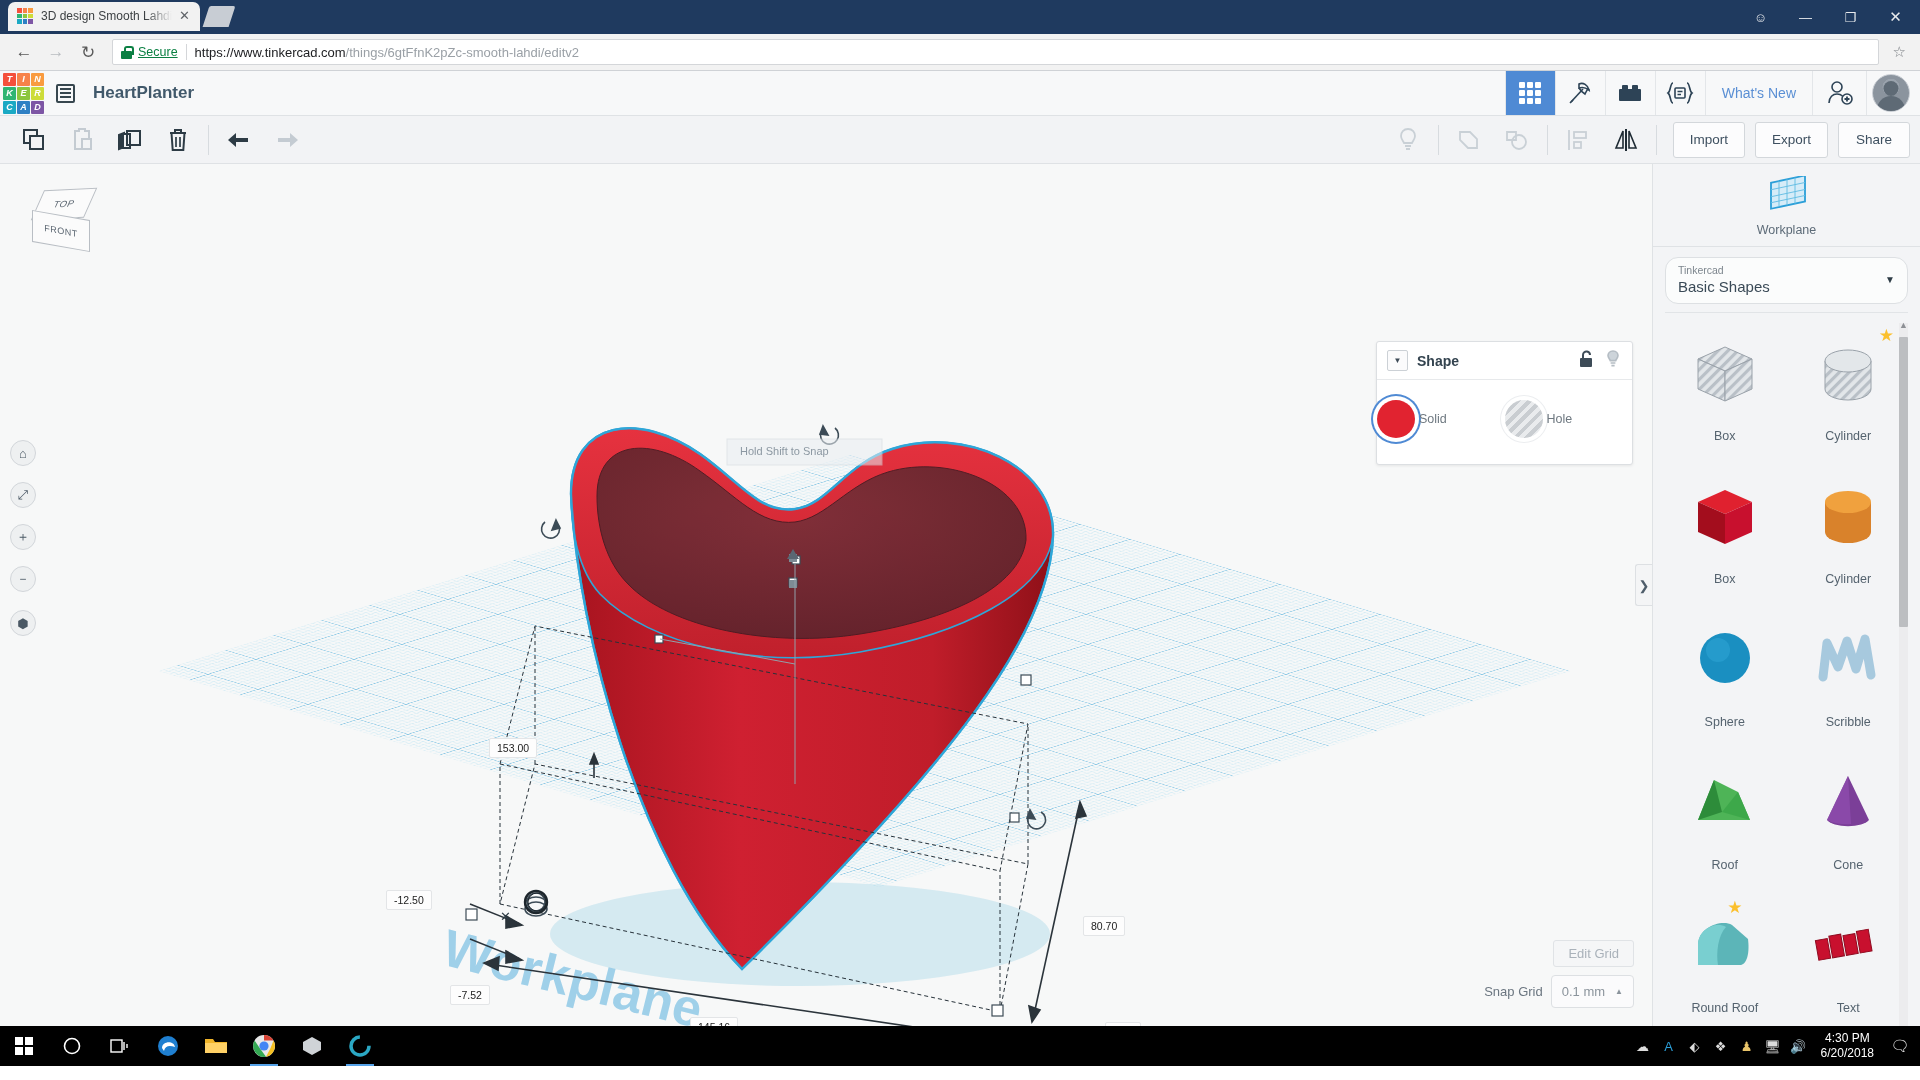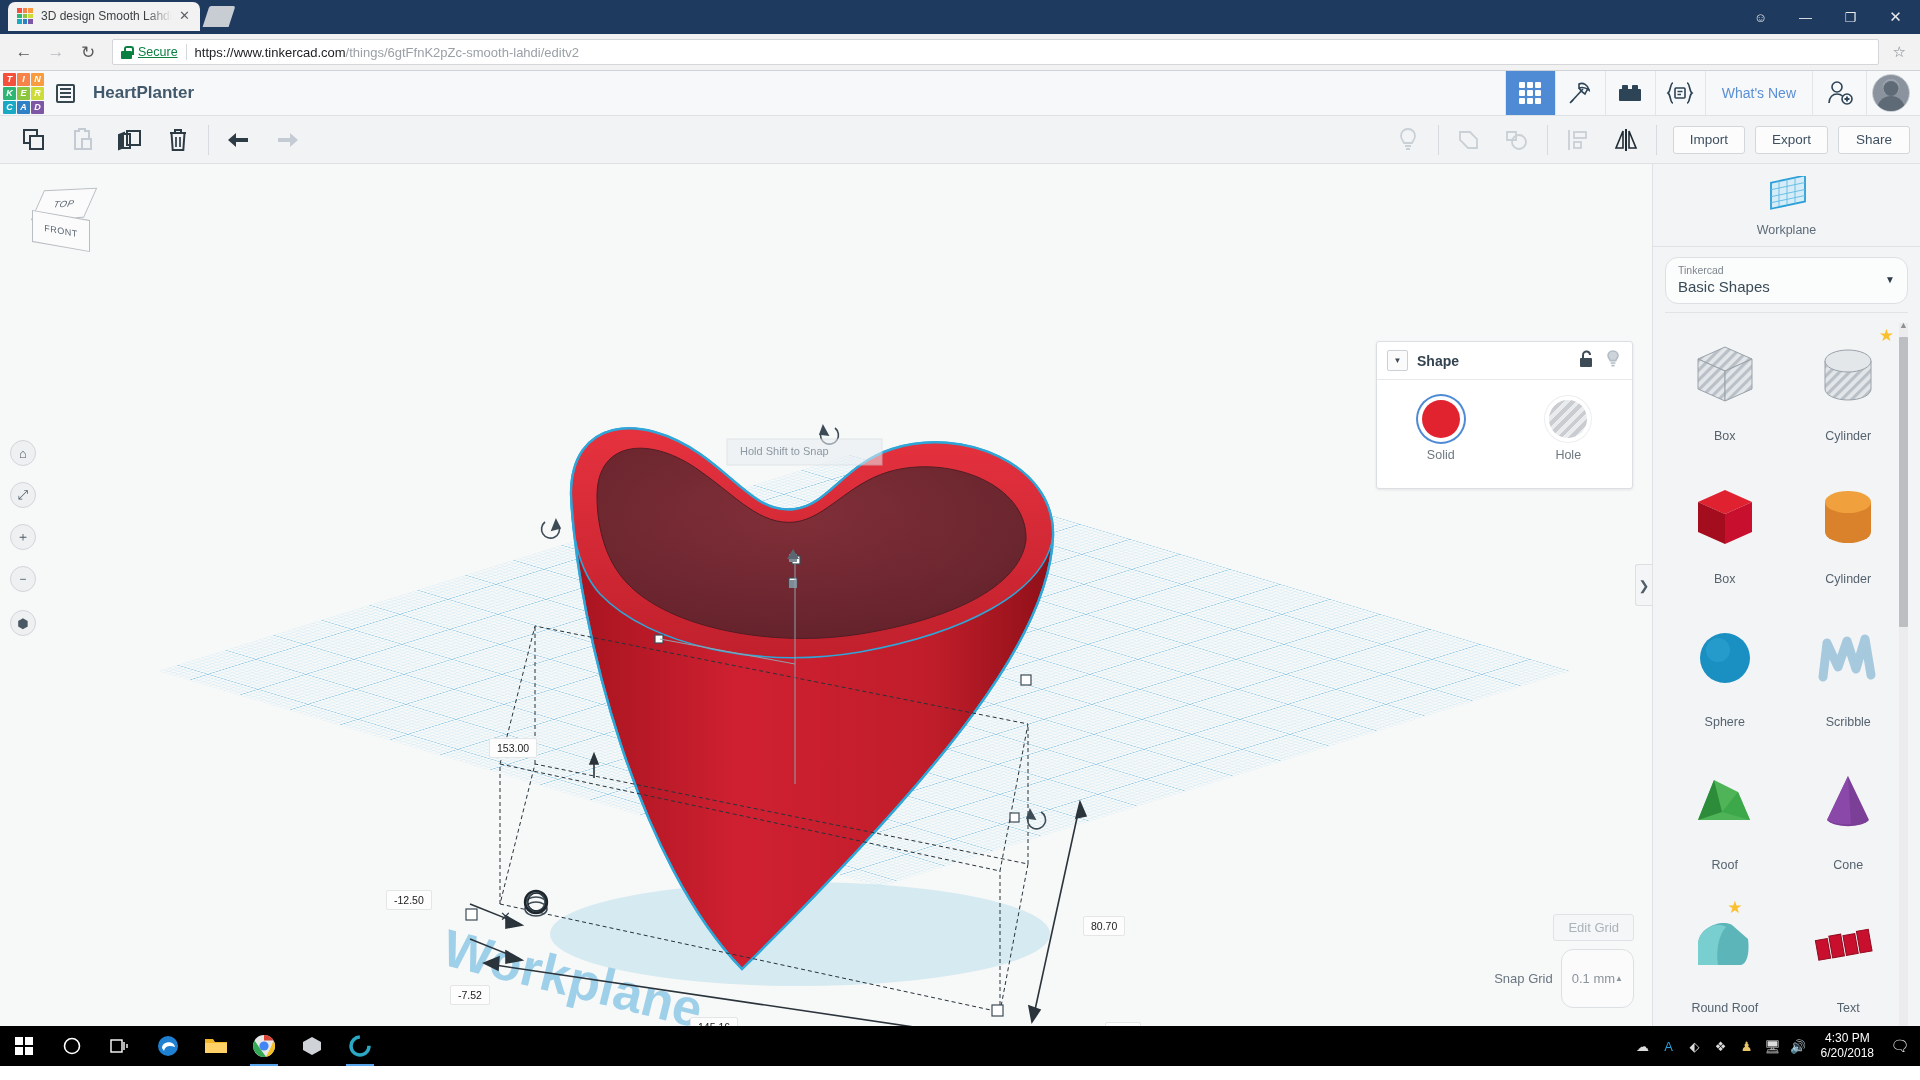--- a/index.html
+++ b/index.html
@@ -201,21 +201,21 @@
   }
   .tool-btn {
     width: 48px; height: 42px;
     display: flex; align-items: center; justify-content: center;
     color: #2d3b45;
   }
   .tool-btn.dim { color: #c4cbd2; }
   .tool-sep { width: 1px; height: 30px; background: #d7dbdf; margin: 0 6px; }
   .toolbar-spacer { flex: 1; }
   .text-btn {
-    height: 28px; min-width: 72px;
+    height: 36px; min-width: 72px;
     border: 1px solid #d3d7db;
     background: #fcfcfd;
     border-radius: 3px;
     color: #3e5060;
     font-size: 13.5px;
     display: flex; align-items: center; justify-content: center;
     padding: 0 16px;
     margin-left: 10px;
   }
 
@@ -275,22 +275,22 @@
     display: flex; flex-direction: column; align-items: flex-end; gap: 8px;
   }
   .edit-grid-btn {
     border: 1px solid #e0e3e6; background: #f5f6f7; color: #aab2ba;
     font-size: 13px; border-radius: 3px; padding: 5px 14px;
   }
   .snap-row { display: flex; align-items: center; gap: 8px; }
   .snap-label { font-size: 13px; color: #6b7680; margin-left: 10px; }
   .snap-select {
     border: 1px solid #dde0e3; background: #fbfbfc; color: #8b949c;
-    font-size: 13px; border-radius: 12px; padding: 21px 10px;
-    display: flex; align-items: center; 
+    font-size: 13px; border-radius: 4px; padding: 8px 10px;
+    display: flex; align-items: center; gap: 10px;
   }
 
   
   .panel-handle {
     position: absolute; right: 0; top: 400px;
     width: 17px; height: 42px;
     background: #f4f5f6;
     border: 1px solid #dde0e3; border-right: none;
     border-radius: 3px 0 0 3px;
     display: flex; align-items: center; justify-content: center;
@@ -313,21 +313,21 @@
     height: 38px; display: flex; align-items: center;
     border-bottom: 1px solid #e7e9eb; padding: 0 10px; gap: 9px;
   }
   .sp-collapse {
     width: 21px; height: 21px; border: 1px solid #ccd1d6; border-radius: 2px;
     background: #fbfbfc; color: #3d4b57; font-size: 8px;
     display: flex; align-items: center; justify-content: center;
   }
   .sp-title { font-size: 14px; font-weight: bold; color: #33434f; flex: 1; }
   .sp-body { display: flex; padding: 20px 0 26px; }
-  .sp-opt { flex: 1; display: flex; flex-direction: column; align-items: center; gap: 10px; }
+  .sp-opt { flex: 1; display: flex; align-items: center; gap: 4px; }
   .swatch-solid {
     width: 38px; height: 38px; border-radius: 50%;
     background: #e12330;
     box-shadow: 0 0 0 4px #fff, 0 0 0 6px #4f8ad4;
   }
   .swatch-hole {
     width: 38px; height: 38px; border-radius: 50%;
     background: repeating-linear-gradient(135deg, #c9cdd1 0 4px, #e9ebed 4px 8px);
     box-shadow: 0 0 0 4px #fff, 0 0 0 5px #eceef0;
   }

